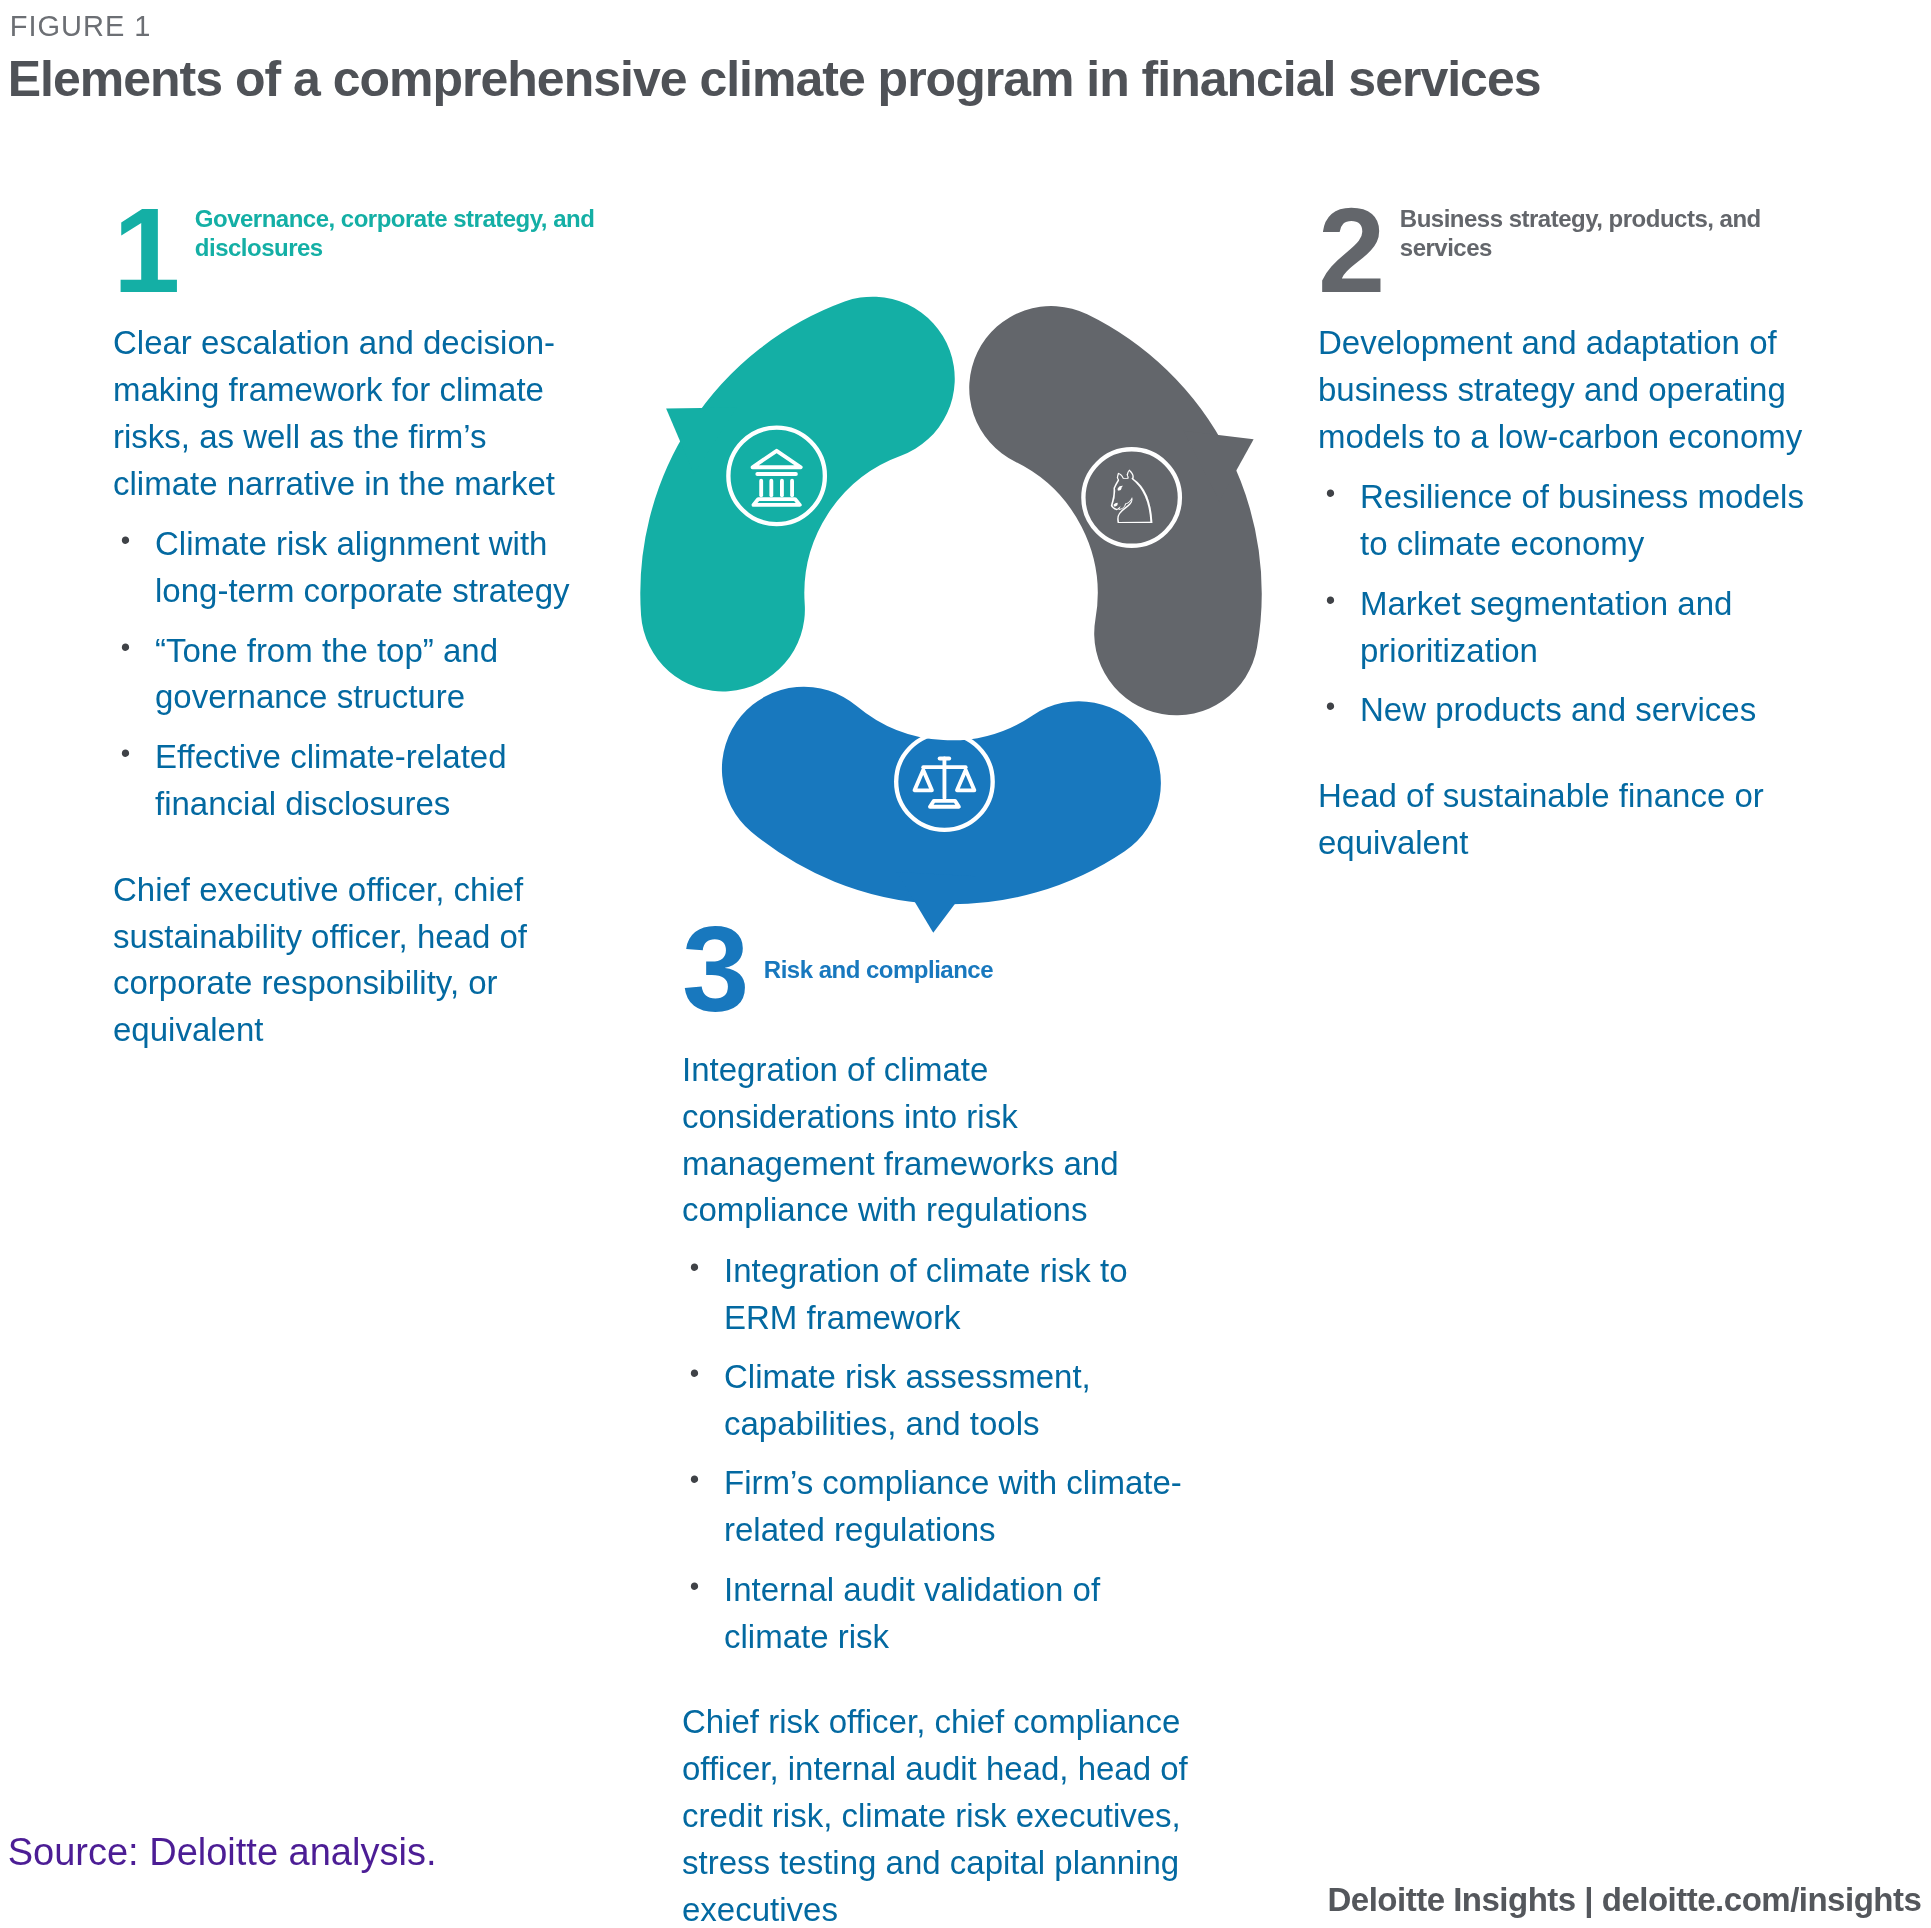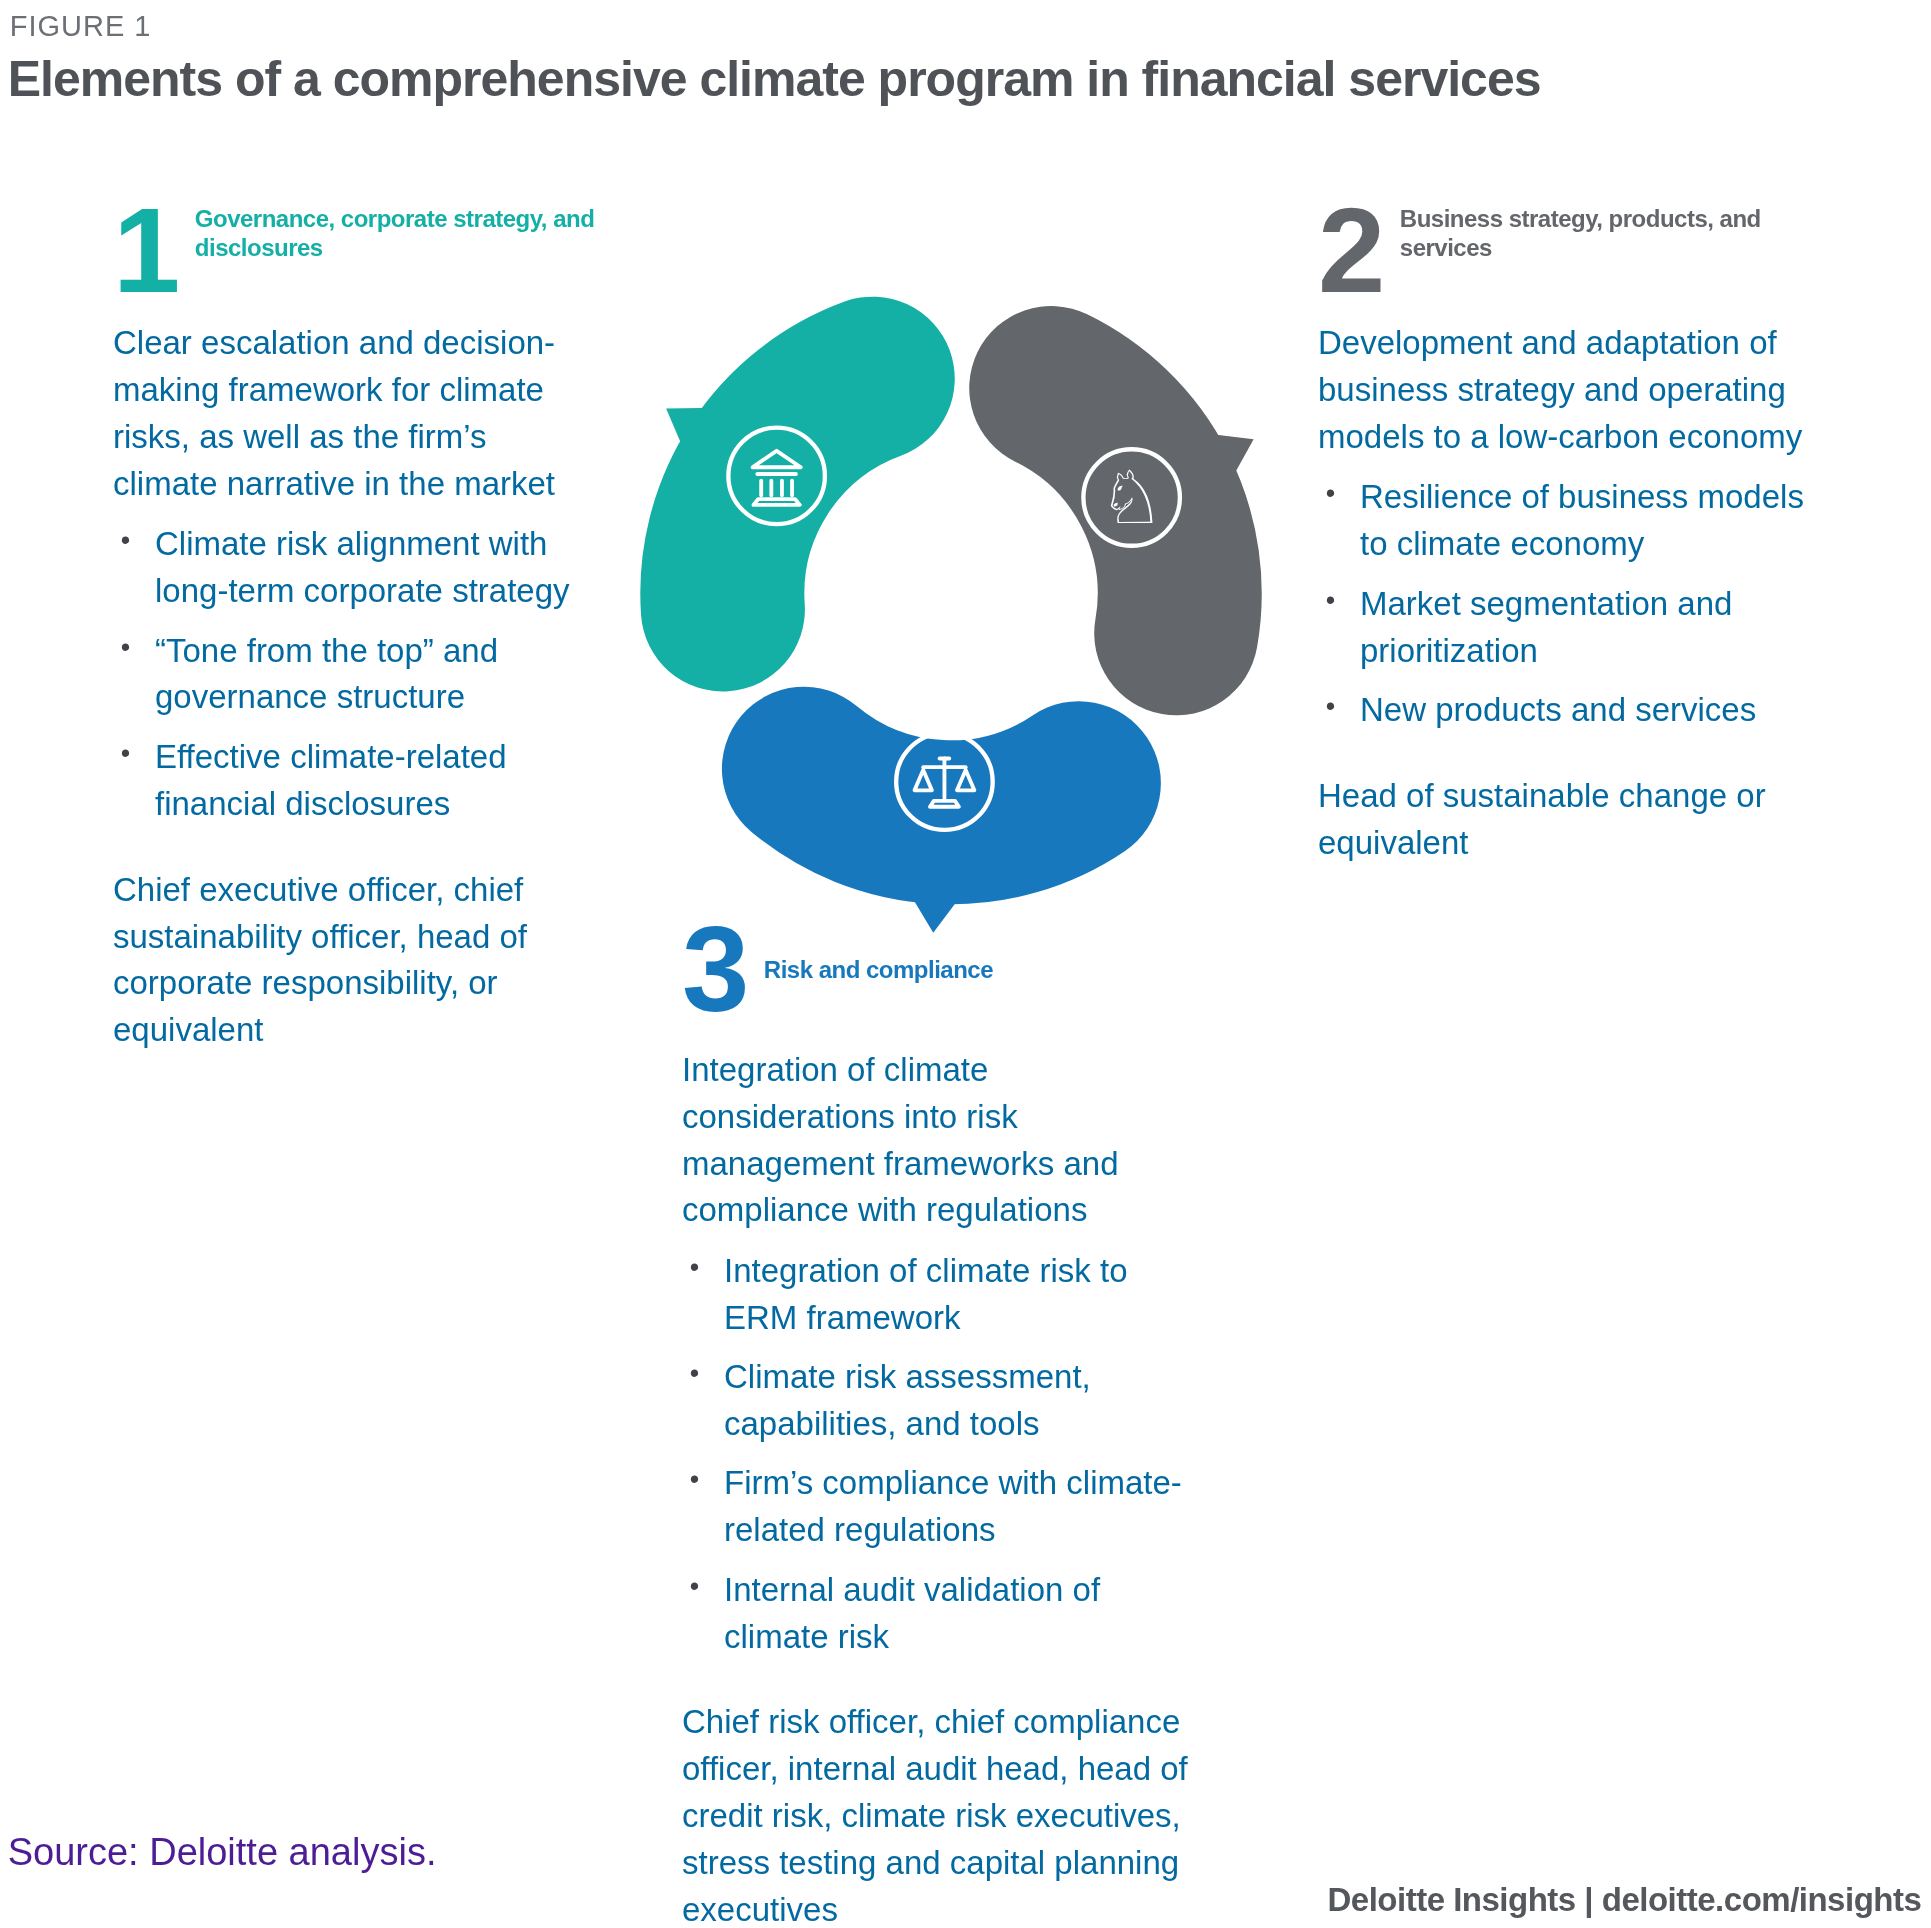--- a/index.html
+++ b/index.html
@@ -77,21 +77,21 @@
   <div class="sec-header">
     <div class="sec-number c-gray">2</div>
     <div class="sec-heading c-gray">Business strategy, products, and services</div>
   </div>
   <div class="sec-body sec-intro">Development and adaptation of business strategy and operating models to a low-carbon economy</div>
   <ul class="sec-bullets sec-body">
     <li>Resilience of business models to climate economy</li>
     <li>Market segmentation and prioritization</li>
     <li>New products and services</li>
   </ul>
-  <div class="sec-body sec-owners">Head of sustainable change or equivalent</div>
+  <div class="sec-body sec-owners">Head of sustainable finance or equivalent</div>
 </div>
 
 <div class="section" id="section3">
   <div class="sec-header">
     <div class="sec-number c-blue">3</div>
     <div class="sec-heading c-blue">Risk and compliance</div>
   </div>
   <div class="sec-body sec-intro">Integration of climate considerations into risk management frameworks and compliance with regulations</div>
   <ul class="sec-bullets sec-body">
     <li>Integration of climate risk to ERM framework</li>

